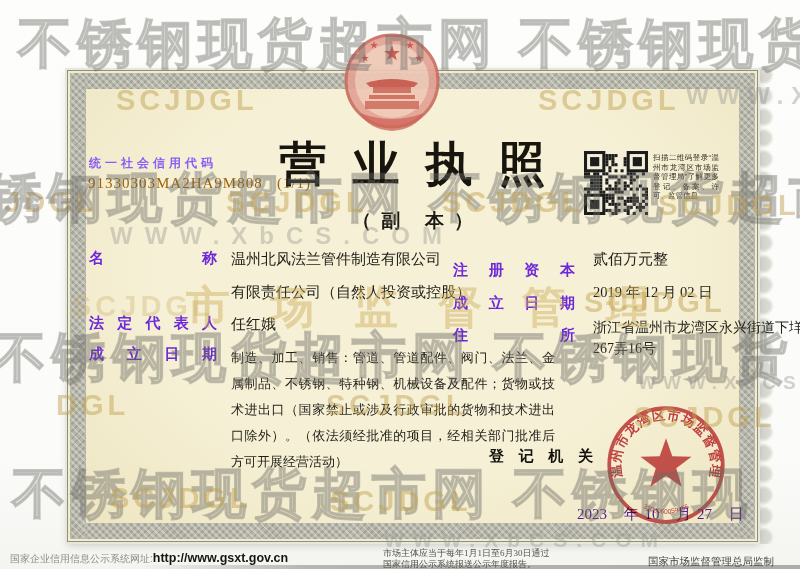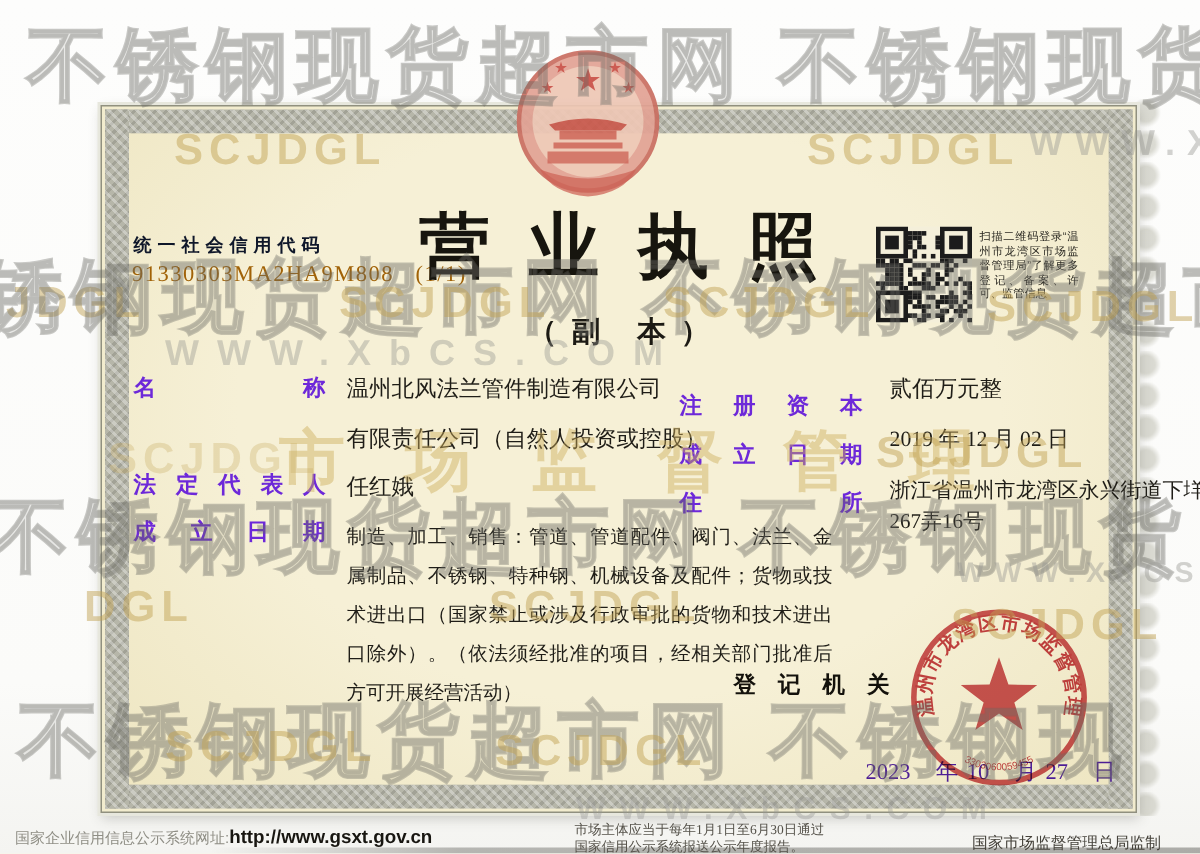--- a/index.html
+++ b/index.html
@@ -17,21 +17,21 @@
   .edge.b{left:2px;right:2px;bottom:2px;height:16px}
   .edge.l{left:2px;top:2px;bottom:2px;width:16px}
   .edge.r{right:2px;top:2px;bottom:2px;width:16px}
   .scal{position:absolute;pointer-events:none;}
   .scal.t{left:18px;right:18px;top:18px;height:10px;background:radial-gradient(circle 9px at 9px -3px,rgba(140,140,128,.50) 8px,rgba(140,140,128,0) 9px);background-size:19px 10px;background-repeat:repeat-x;}
   .scal.b{left:18px;right:18px;bottom:18px;height:10px;background:radial-gradient(circle 9px at 9px 13px,rgba(140,140,128,.50) 8px,rgba(140,140,128,0) 9px);background-size:19px 10px;background-repeat:repeat-x;}
   .scal.l{top:18px;bottom:18px;left:18px;width:10px;background:radial-gradient(circle 9px at -3px 9px,rgba(140,140,128,.50) 8px,rgba(140,140,128,0) 9px);background-size:10px 19px;background-repeat:repeat-y;}
   .scal.r{top:18px;bottom:18px;right:18px;width:10px;background:radial-gradient(circle 9px at 13px 9px,rgba(140,140,128,.50) 8px,rgba(140,140,128,0) 9px);background-size:10px 19px;background-repeat:repeat-y;}
   .paper{position:absolute;inset:18px;background:radial-gradient(ellipse at 50% 42%,#f6f0d6 55%,#eee6c2 100%);}
   
-  .code-label{position:absolute;left:21px;top:84px;font:bold 12px "Liberation Sans",sans-serif;letter-spacing:4px;color:#0f172a;}
+  .code-label{position:absolute;left:21px;top:84px;font:bold 12px "Liberation Sans",sans-serif;letter-spacing:4px;color:#8b5cf6;}
   .code-value{position:absolute;left:20px;top:104px;font:15px "Liberation Serif",serif;letter-spacing:1px;color:#a16207;}
   .lic-title{position:absolute;left:0;right:0;top:62px;text-align:center;padding-left:26px;
              font:bold 47px "Liberation Sans",sans-serif;letter-spacing:26px;color:#17150e;}
   .lic-sub{position:absolute;left:0;right:0;top:137px;text-align:center;padding-left:10px;
            font:bold 19px "Liberation Serif",serif;letter-spacing:10px;color:#1c1a14;}
   .qr{position:absolute;left:516px;top:80px;width:64px;height:64px;background:#f4efda;}
   .qr-caption{position:absolute;left:585px;top:82px;width:66px;font:7.5px "Liberation Sans",sans-serif;
               line-height:9.5px;color:#2b2922;text-align:justify;}
   
   .f-label{position:absolute;font:bold 15px "Liberation Sans",sans-serif;color:#6d28d9;

